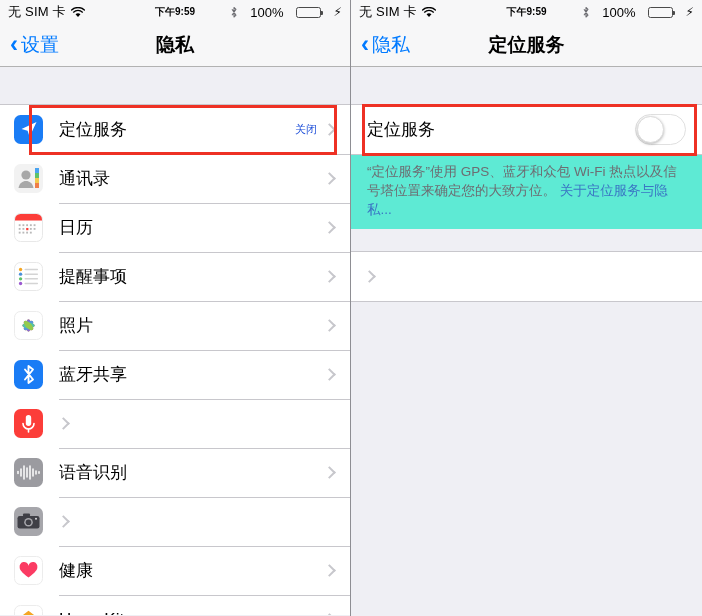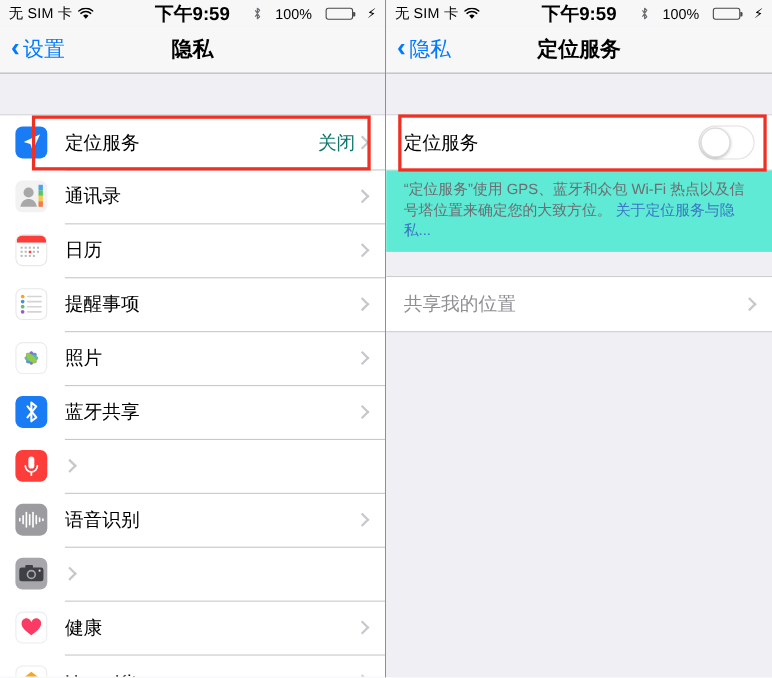--- a/index.html
+++ b/index.html
@@ -22,21 +22,21 @@
   .statusbar {
     height: 24px; background: #f7f7f8;
     display: flex; align-items: center;
     padding: 0 8px;
     font-size: 13px; color: #000;
     position: relative;
   }
   .sb-left { display: flex; align-items: center; gap: 5px; white-space: nowrap; letter-spacing: .2px;}
   .sb-center {
     position: absolute; left: 0; right: 0; text-align: center;
-    font-weight: bold; font-size: 17px; pointer-events: none;
+    font-weight: bold; font-size: 10px; pointer-events: none;
   }
   .sb-right {
     margin-left: auto; display: flex; align-items: center; gap: 12px;
     font-size: 13px; z-index: 2;
   }
   .wifi-icon svg, .bt-icon svg { display: block; }
   .battery {
     width: 25px; height: 11px; border: 1px solid #4a4a4a;
     border-radius: 2.5px; position: relative; padding: 1px;
   }
@@ -78,21 +78,21 @@
     content: ""; position: absolute; left: 59px; right: 0; top: 0;
     height: 1px; background: #c8c7cc;
   }
   .app-icon {
     width: 29px; height: 29px; border-radius: 6.5px;
     flex: 0 0 29px; margin-right: 16px;
     display: flex; align-items: center; justify-content: center;
     overflow: hidden; position: relative;
   }
   .row-label { font-size: 17px; color: #000; flex: 1; }
-  .row-value { font-size: 17px; color: #0f766e; margin-right: 2px; }
+  .row-value { font-size: 11px; color: #1d4ed8; margin-right: 8px; }
   .chevron {
     width: 9px; height: 9px; border-right: 2px solid #c7c7cc;
     border-top: 2px solid #c7c7cc; transform: rotate(45deg);
     margin-right: 16px; flex: 0 0 auto;
   }
 
   
   .row.toggle-row { padding-left: 16px; }
   .switch {
     width: 51px; height: 31px; border-radius: 16px;
@@ -382,21 +382,20 @@
       </div>
 
       <div class="desc">
         <span>“定位服务”使用 GPS、蓝牙和众包 Wi‑Fi 热点以及信号塔位置来确定您的大致方位。 </span><a href="#">关于定位服务与隐私...</a>
       </div>
 
       <div class="gap-sm"></div>
 
       <div class="group">
         <div class="row row-disabled">
-          <span class="row-label" style="margin-left:2px">共享我的位置</span>
           <span class="chevron"></span>
         </div>
       </div>
     </div>
 
     <div class="redbox" id="redbox-right" style="border-color: rgb(238, 49, 36);"></div>
   </div>
 
 </div>
 

